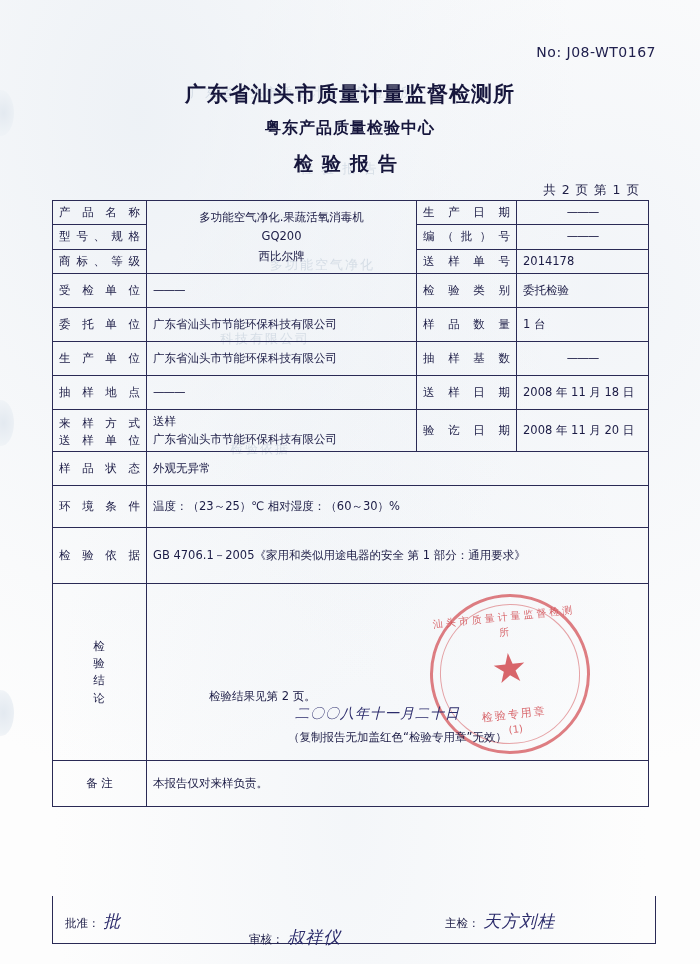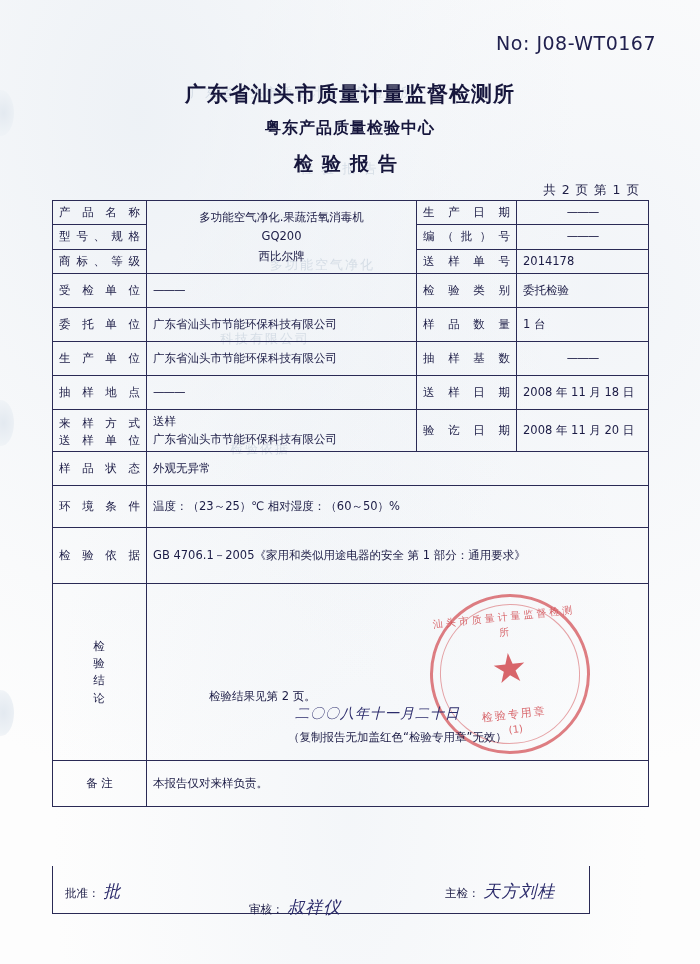--- a/index.html
+++ b/index.html
@@ -35,23 +35,23 @@
     height: 46px;
     border-radius: 50%;
     background: radial-gradient(ellipse at 60% 50%, #e3e9f0 0%, #eef2f6 60%, rgba(255,255,255,0) 100%);
   }
   .punch.p1 { top: 90px; }
   .punch.p2 { top: 400px; }
   .punch.p3 { top: 690px; }
 
   .doc-no {
     position: absolute;
-    top: 32px;
+    top: 44px;
     right: 44px;
-    font-size: 19px;
+    font-size: 14px;
     letter-spacing: 0.5px;
     color: #20204e;
     font-family: "DejaVu Sans", sans-serif;
   }
 
   .titles {
     position: absolute;
     top: 80px;
     left: 0;
     right: 0;
@@ -219,23 +219,23 @@
     left: 0; right: 0;
     text-align: center;
     font-size: 10px;
     color: rgba(201,33,40,0.85);
   }
 
   .remark-body { padding-left: 56px; }
 
   .signrow {
     position: absolute;
-    top: 866px;
+    top: 896px;
     left: 52px;
-    width: 538px;
+    width: 604px;
     height: 48px;
     border: 1px solid #2a2a55;
     border-top: none;
     box-sizing: border-box;
   }
   .sign-cell {
     position: absolute;
     font-size: 11.5px;
     color: #1b1b45;
     top: 14px;
@@ -361,21 +361,21 @@
         <td class="mid-val">2008 年 11 月 20 日</td>
       </tr>
 
       <tr class="tall">
         <td class="lbl">样品状态</td>
         <td class="val" colspan="3">外观无异常</td>
       </tr>
 
       <tr style="height:42px">
         <td class="lbl">环境条件</td>
-        <td class="val" colspan="3">温度：（23～25）℃   相对湿度：（60～50）%</td>
+        <td class="val" colspan="3">温度：（23～25）℃   相对湿度：（60～30）%</td>
       </tr>
 
       <tr style="height:56px">
         <td class="lbl">检验依据</td>
         <td class="val" colspan="3">GB 4706.1－2005《家用和类似用途电器的安全 第 1 部分：通用要求》</td>
       </tr>
 
       <tr>
         <td class="lbl-wide concl-label">
           <div>检</div>

